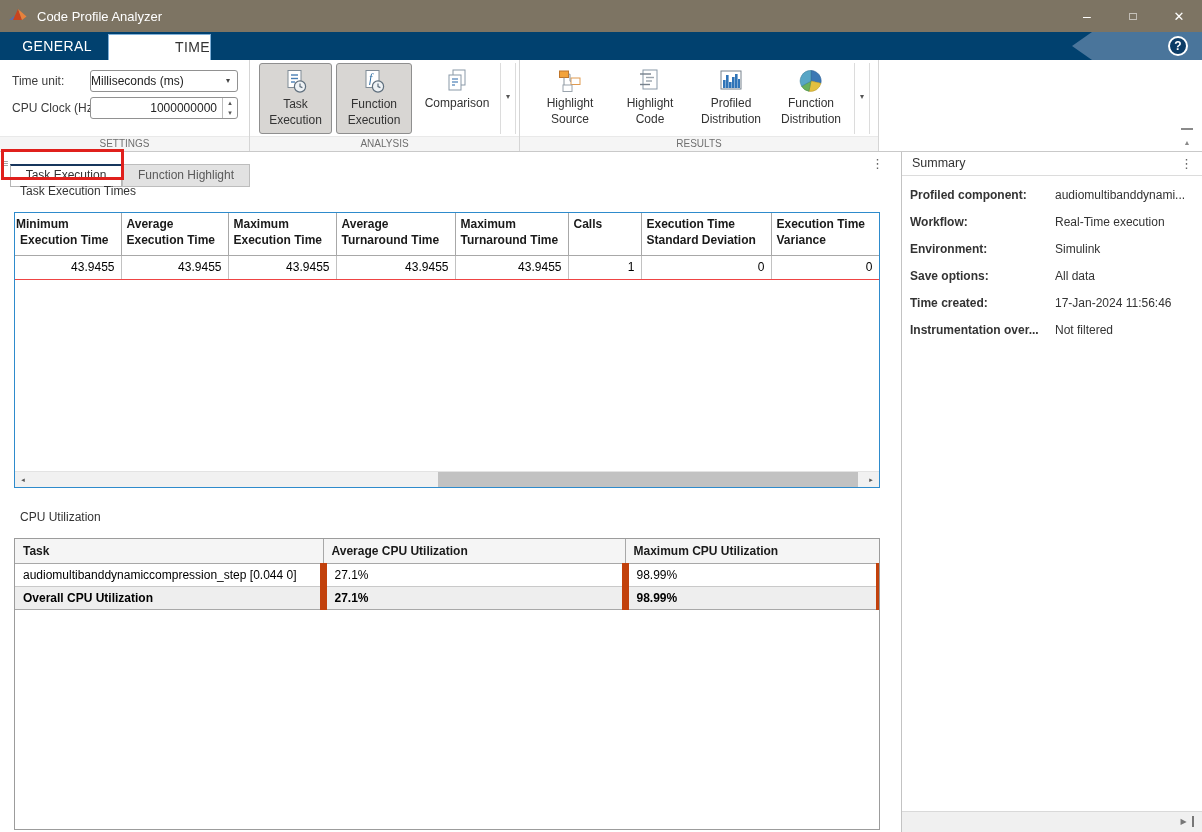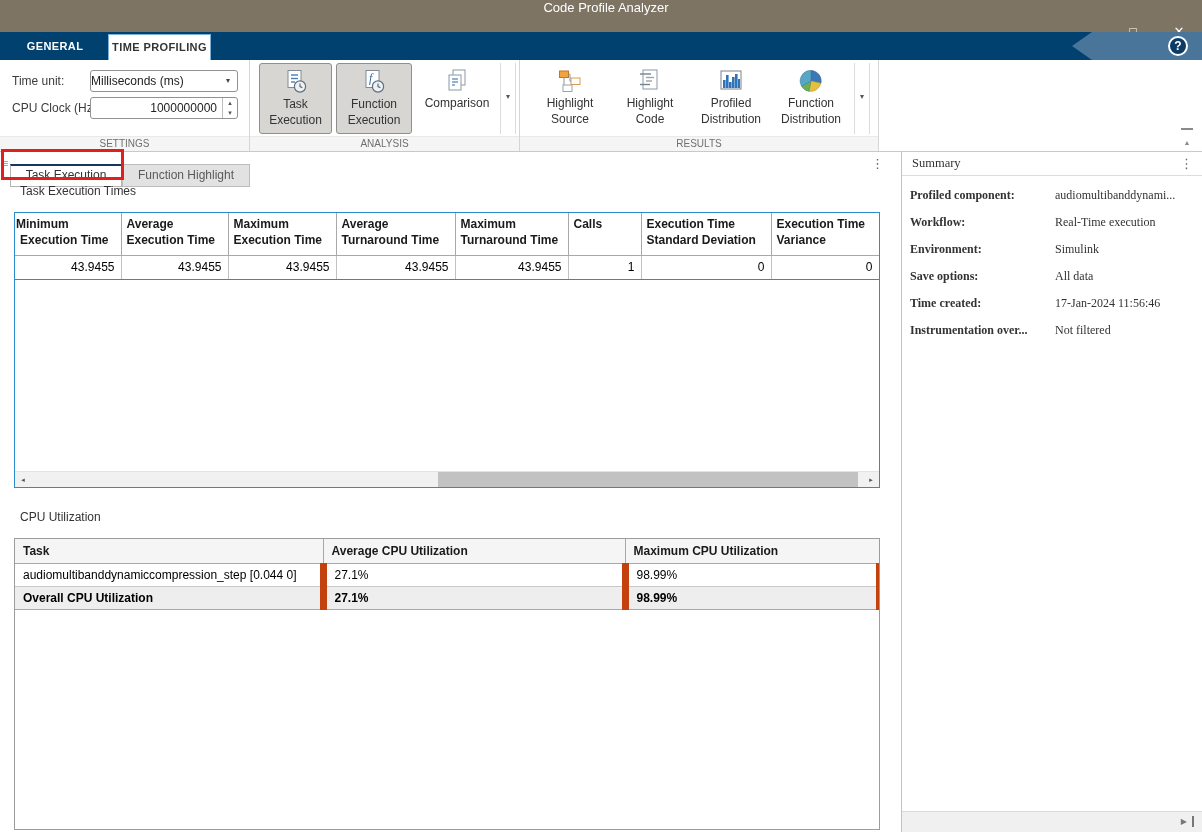--- a/index.html
+++ b/index.html
@@ -1,32 +1,32 @@
 <!DOCTYPE html>
 <html><head>
 <meta charset="utf-8">
 <style>
   * { margin:0; padding:0; box-sizing:border-box; }
   html,body { width:1202px; height:832px; }
   body { font-family:"Liberation Sans","DejaVu Sans",sans-serif; background:#fff; overflow:hidden; }
   .window { position:relative; width:1202px; height:832px; background:#fff; overflow:hidden; }
 
   
-  .titlebar { position:absolute; left:0; top:0; width:100%; height:32px; background:#7d7463; display:flex; align-items:center;flex-direction:column; }
+  .titlebar { position:absolute; left:0; top:0; width:100%; height:32px; background:#7d7463; display:flex; align-items:center; }
   .titlebar .logo { margin-left:9px; width:18px; height:16px; }
   .titlebar .title-text { color:#fff; font-size:13px; margin-left:10px; }
   .win-controls { margin-left:auto; display:flex; height:32px; }
   .win-btn { width:46px; height:32px; display:flex; align-items:center; justify-content:center; color:#fff; cursor:default; }
   .win-btn.min { font-size:14px; }
   .win-btn.max { font-size:12px; }
   .win-btn.close { font-size:13px; }
 
   
   .ribbon { position:absolute; left:0; top:32px; width:100%; height:28px; background:#01416f; }
-  .rtab { position:absolute; top:0; height:28px; line-height:28px; font-size:11px; letter-spacing:.4px; color:#fff; text-align:center;font-weight:bold; }
+  .rtab { position:absolute; top:0; height:28px; line-height:28px; font-size:14px; letter-spacing:.4px; color:#fff; text-align:right; }
   .rtab.general { left:18px; width:74px; }
   .rtab.selected { left:108px; width:103px; top:2px; height:26px; line-height:25px; background:#fff; color:#333; border:1px solid #7fb0d8; border-bottom:none; }
   .help-chevron { position:absolute; right:0; top:0; width:130px; height:28px; background:#4a759b;
     clip-path:polygon(20px 0,100% 0,100% 100%,20px 100%,0 14px); }
   .help-circle { position:absolute; right:14px; top:4px; width:20px; height:20px; border-radius:50%;
     background:#0c3c66; border:2px solid #fff; color:#fff; font-size:12px; font-weight:bold;
     display:flex; align-items:center; justify-content:center; }
 
   
   .toolstrip { position:absolute; left:0; top:60px; width:100%; height:92px; background:#fff; border-bottom:1px solid #c9c9c9; }
@@ -52,21 +52,21 @@
   .ts-btn .bl { display:block; line-height:16px; }
   .gallery-dd { position:absolute; top:3px; width:16px; height:71px; border-left:1px solid #dcdcdc; border-right:1px solid #dcdcdc;
     font-size:8px; color:#555; text-align:center; line-height:68px; }
   .collapse-ts { position:absolute; right:9px; bottom:2px; width:12px; text-align:center; }
   .collapse-ts .bar { display:block; height:2px; background:#8a8a8a; margin-bottom:1px; }
   .collapse-ts .tri { font-size:7px; color:#8a8a8a; line-height:7px; }
 
   
   .main { position:absolute; left:0; top:152px; width:1202px; height:680px; background:#fff; }
   .left-pane { position:absolute; left:0; top:0; width:901px; height:680px; }
-  .right-pane { position:absolute; left:901px; top:0; width:301px; height:680px; border-left:1px solid #c3c3c3; background:#fff;font-family:Liberation Serif, serif; }
+  .right-pane { position:absolute; left:901px; top:0; width:301px; height:680px; border-left:1px solid #c3c3c3; background:#fff; }
 
   
   .doc-tabs { position:absolute; left:0; top:0; width:100%; height:23px; }
   .hamburger { position:absolute; left:2px; top:5px; font-size:11px; color:#8a8a8a; line-height:12px; }
   .doc-tab { position:absolute; top:12px; height:23px; font-size:12px; text-align:center; }
   .doc-tab.active { left:10px; width:112px; background:#fff; border:1px solid #b5b5b5; border-top:2px solid #17365d; color:#333; line-height:19px; }
   .doc-tab.inactive { left:122px; width:128px; background:#e2e2e2; border:1px solid #bdbdbd; color:#5a5a5a; line-height:21px; }
   .kebab { color:#666; font-size:13px; line-height:16px; }
   .doc-kebab { position:absolute; left:871px; top:4px; }
 

